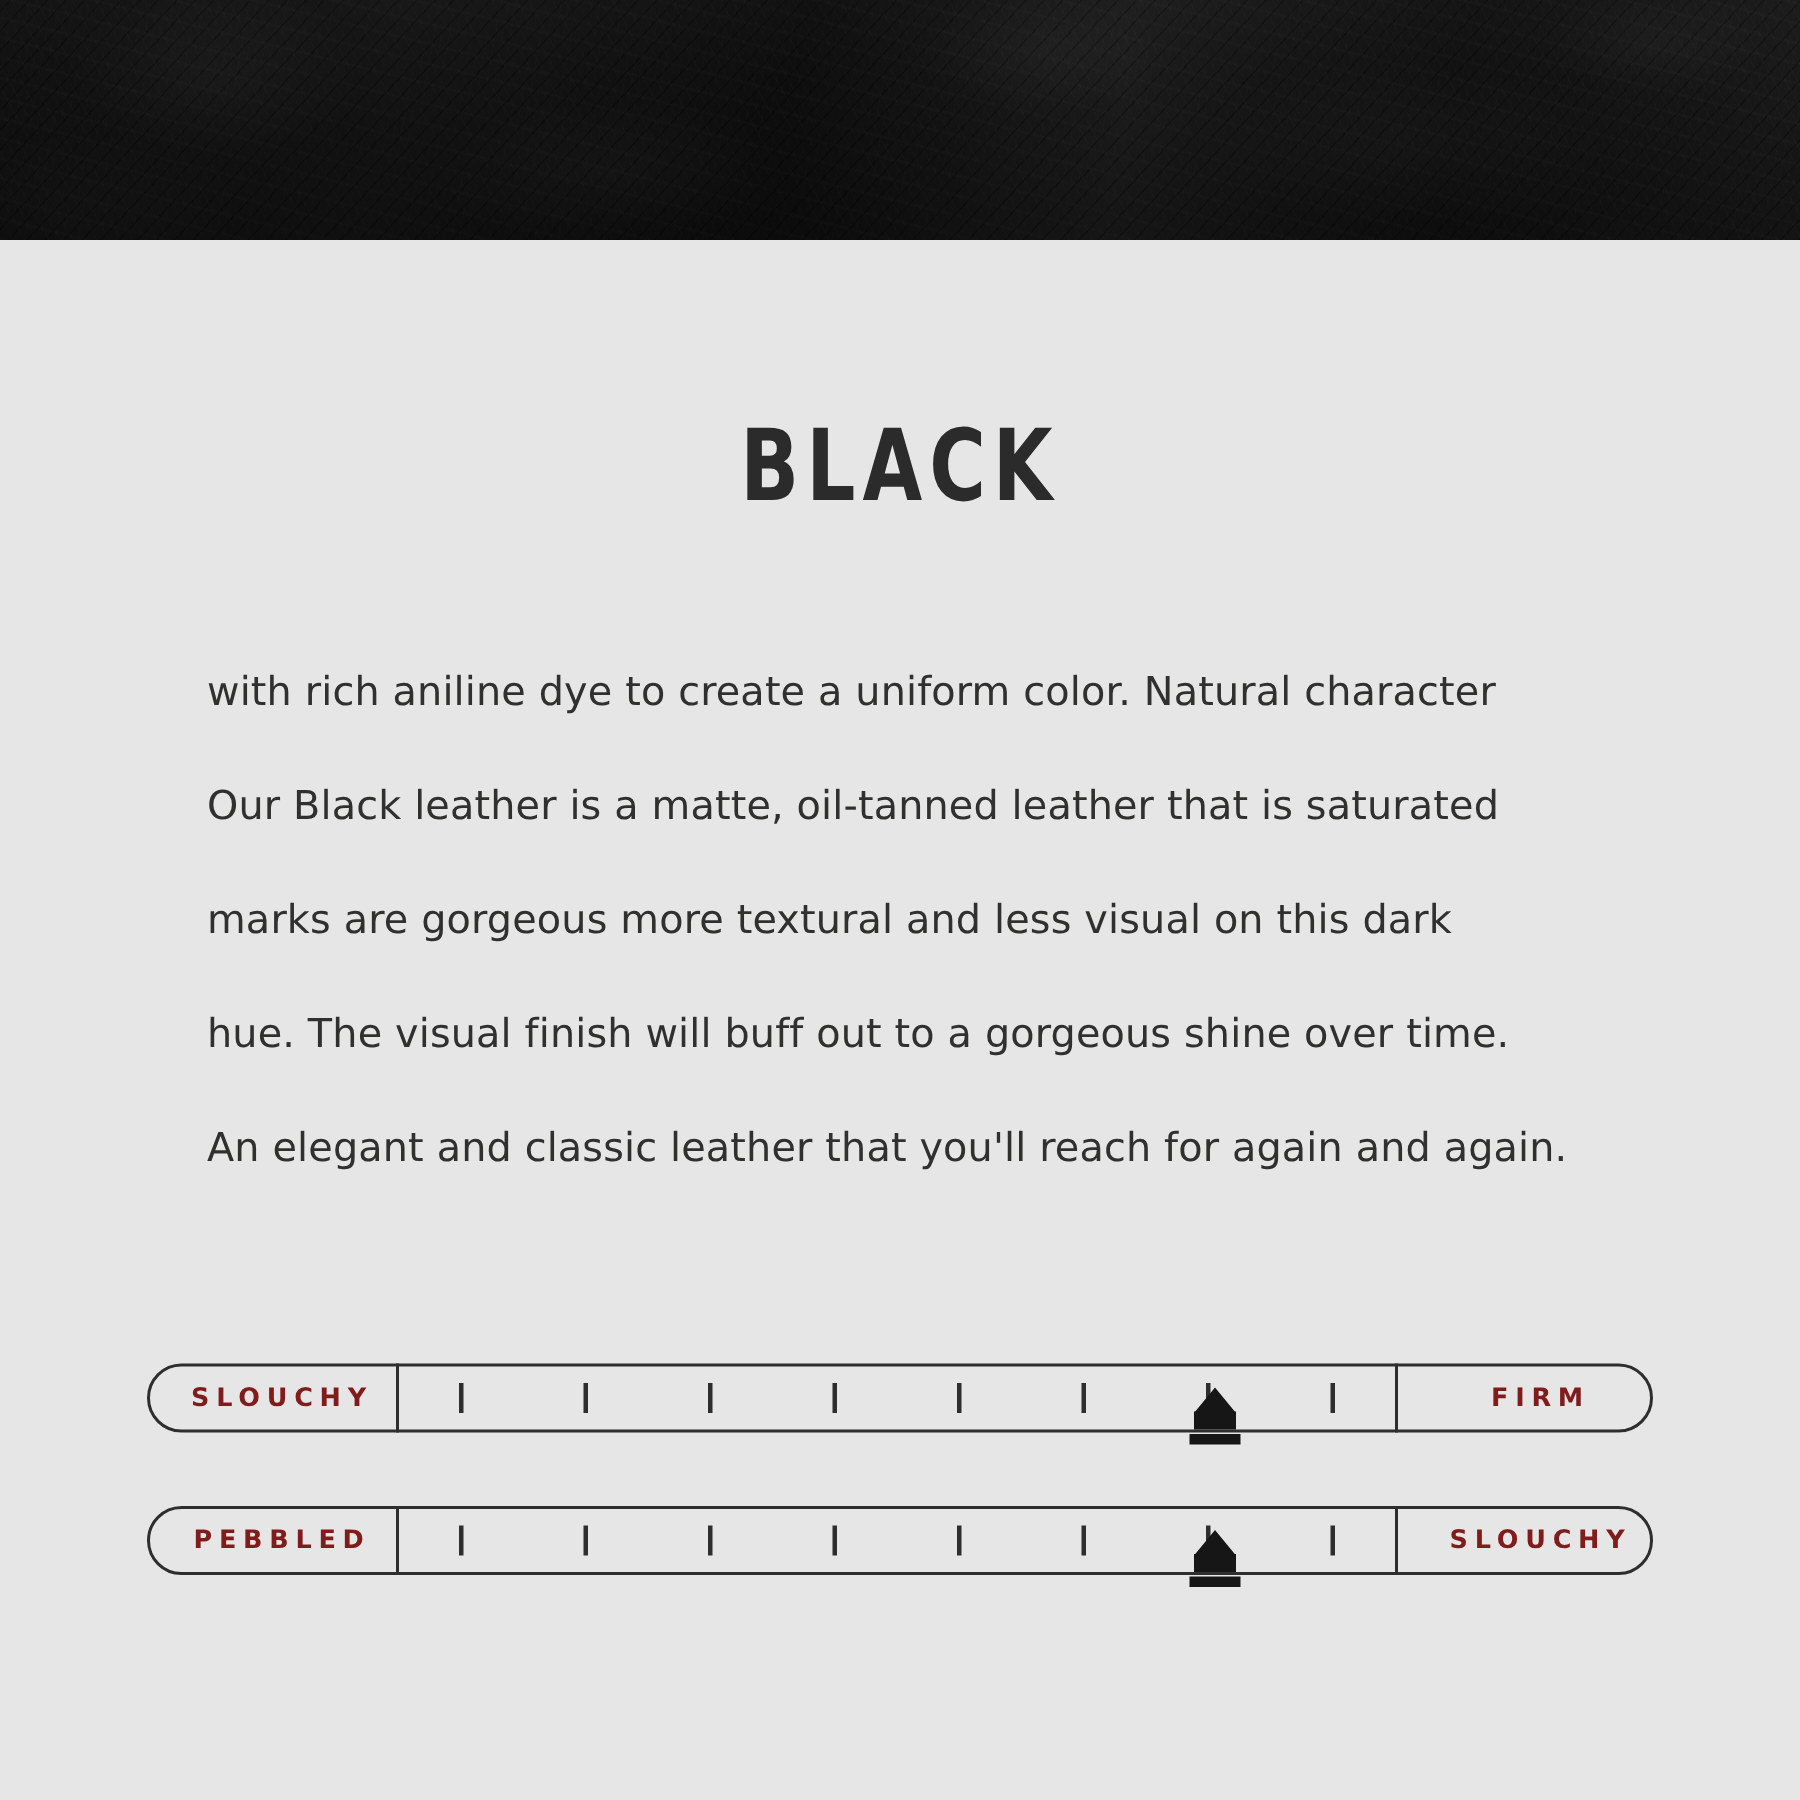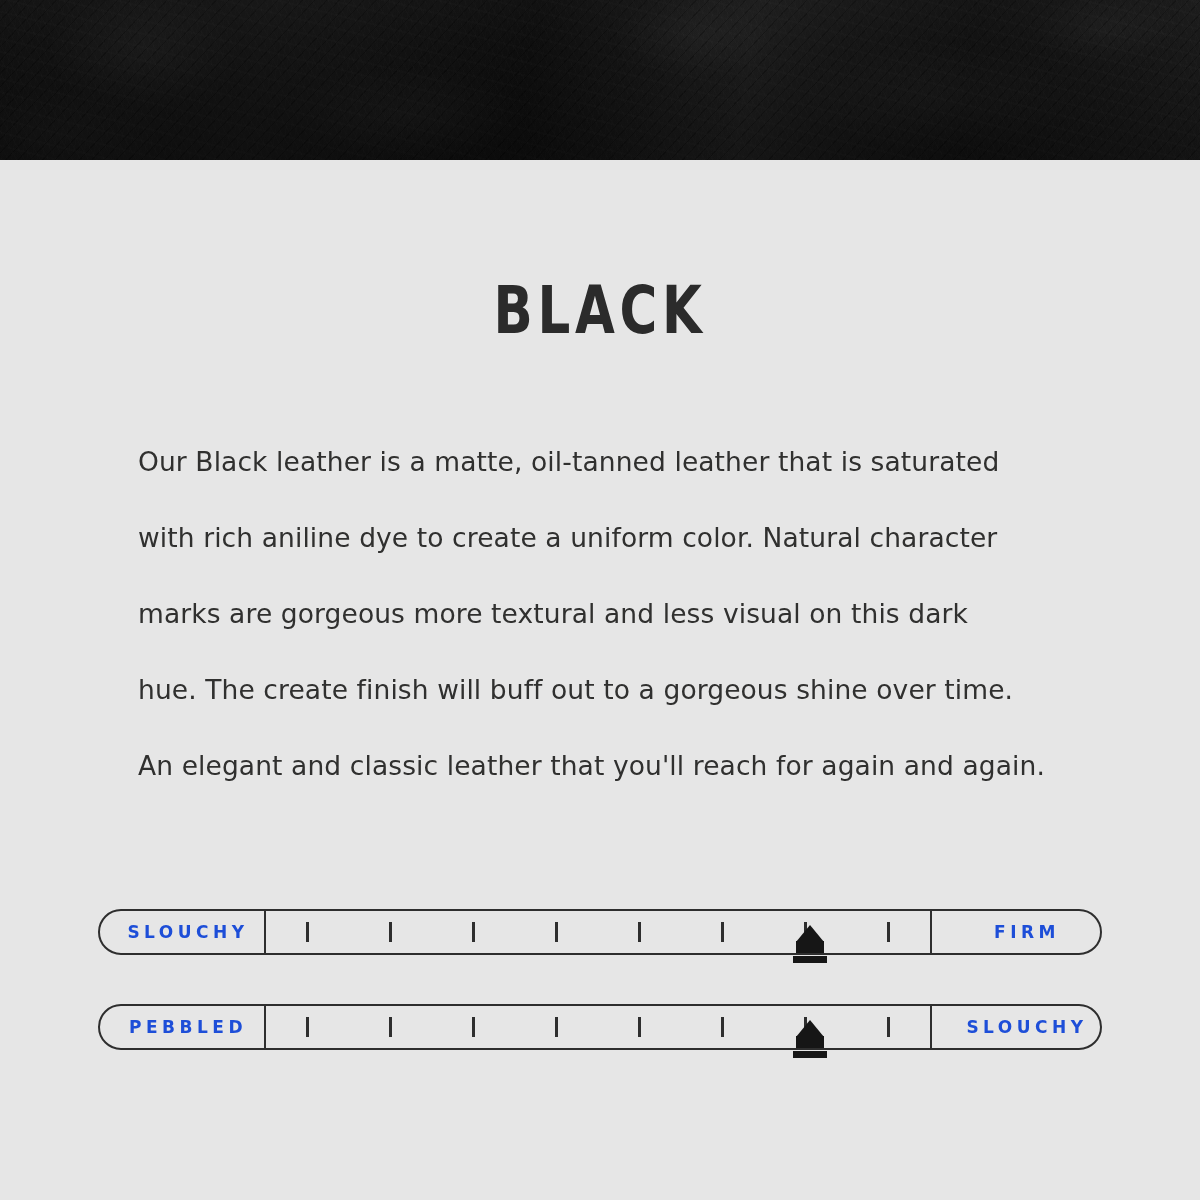--- a/index.html
+++ b/index.html
@@ -123,21 +123,21 @@
     position: absolute;
     top: 0;
     height: 100%;
     display: flex;
     align-items: center;
     justify-content: center;
     font-family: "DejaVu Sans", sans-serif;
     font-weight: bold;
     font-size: 17px;
     letter-spacing: 4.5px;
-    color: #1d4ed8;
+    color: #7f1d1d;
     box-sizing: border-box;
   }
   .scale-label.left {
     left: 0;
     width: 168px;
     border-right: 2.5px solid #2e2e2e;
     padding-left: 14px;
   }
   .scale-label.right {
     right: 0;
@@ -200,24 +200,24 @@
 
   <div class="banner">
     <div class="grainA"></div>
     <div class="grainB"></div>
     <div class="grainC"></div>
   </div>
 
   <div class="title">BLACK</div>
 
   <div class="body-copy">
+    <p>with rich aniline dye to create a uniform color.  Natural character</p>
     <p>Our Black leather is a matte, oil-tanned leather that is saturated</p>
-    <p>with rich aniline dye to create a uniform color.  Natural character</p>
     <p>marks are gorgeous more textural and less visual on this dark</p>
-    <p>hue.  The create finish will buff out to a gorgeous shine over time.</p>
+    <p>hue.  The visual finish will buff out to a gorgeous shine over time.</p>
     <p class="last">An elegant and classic leather that you'll reach for again and again.</p>
   </div>
 
   <div class="scale s1">
     <div class="scale-track"></div>
     <div class="scale-label left">SLOUCHY</div>
     <div class="ticks">
       <span class="tick"></span>
       <span class="tick"></span>
       <span class="tick"></span>

